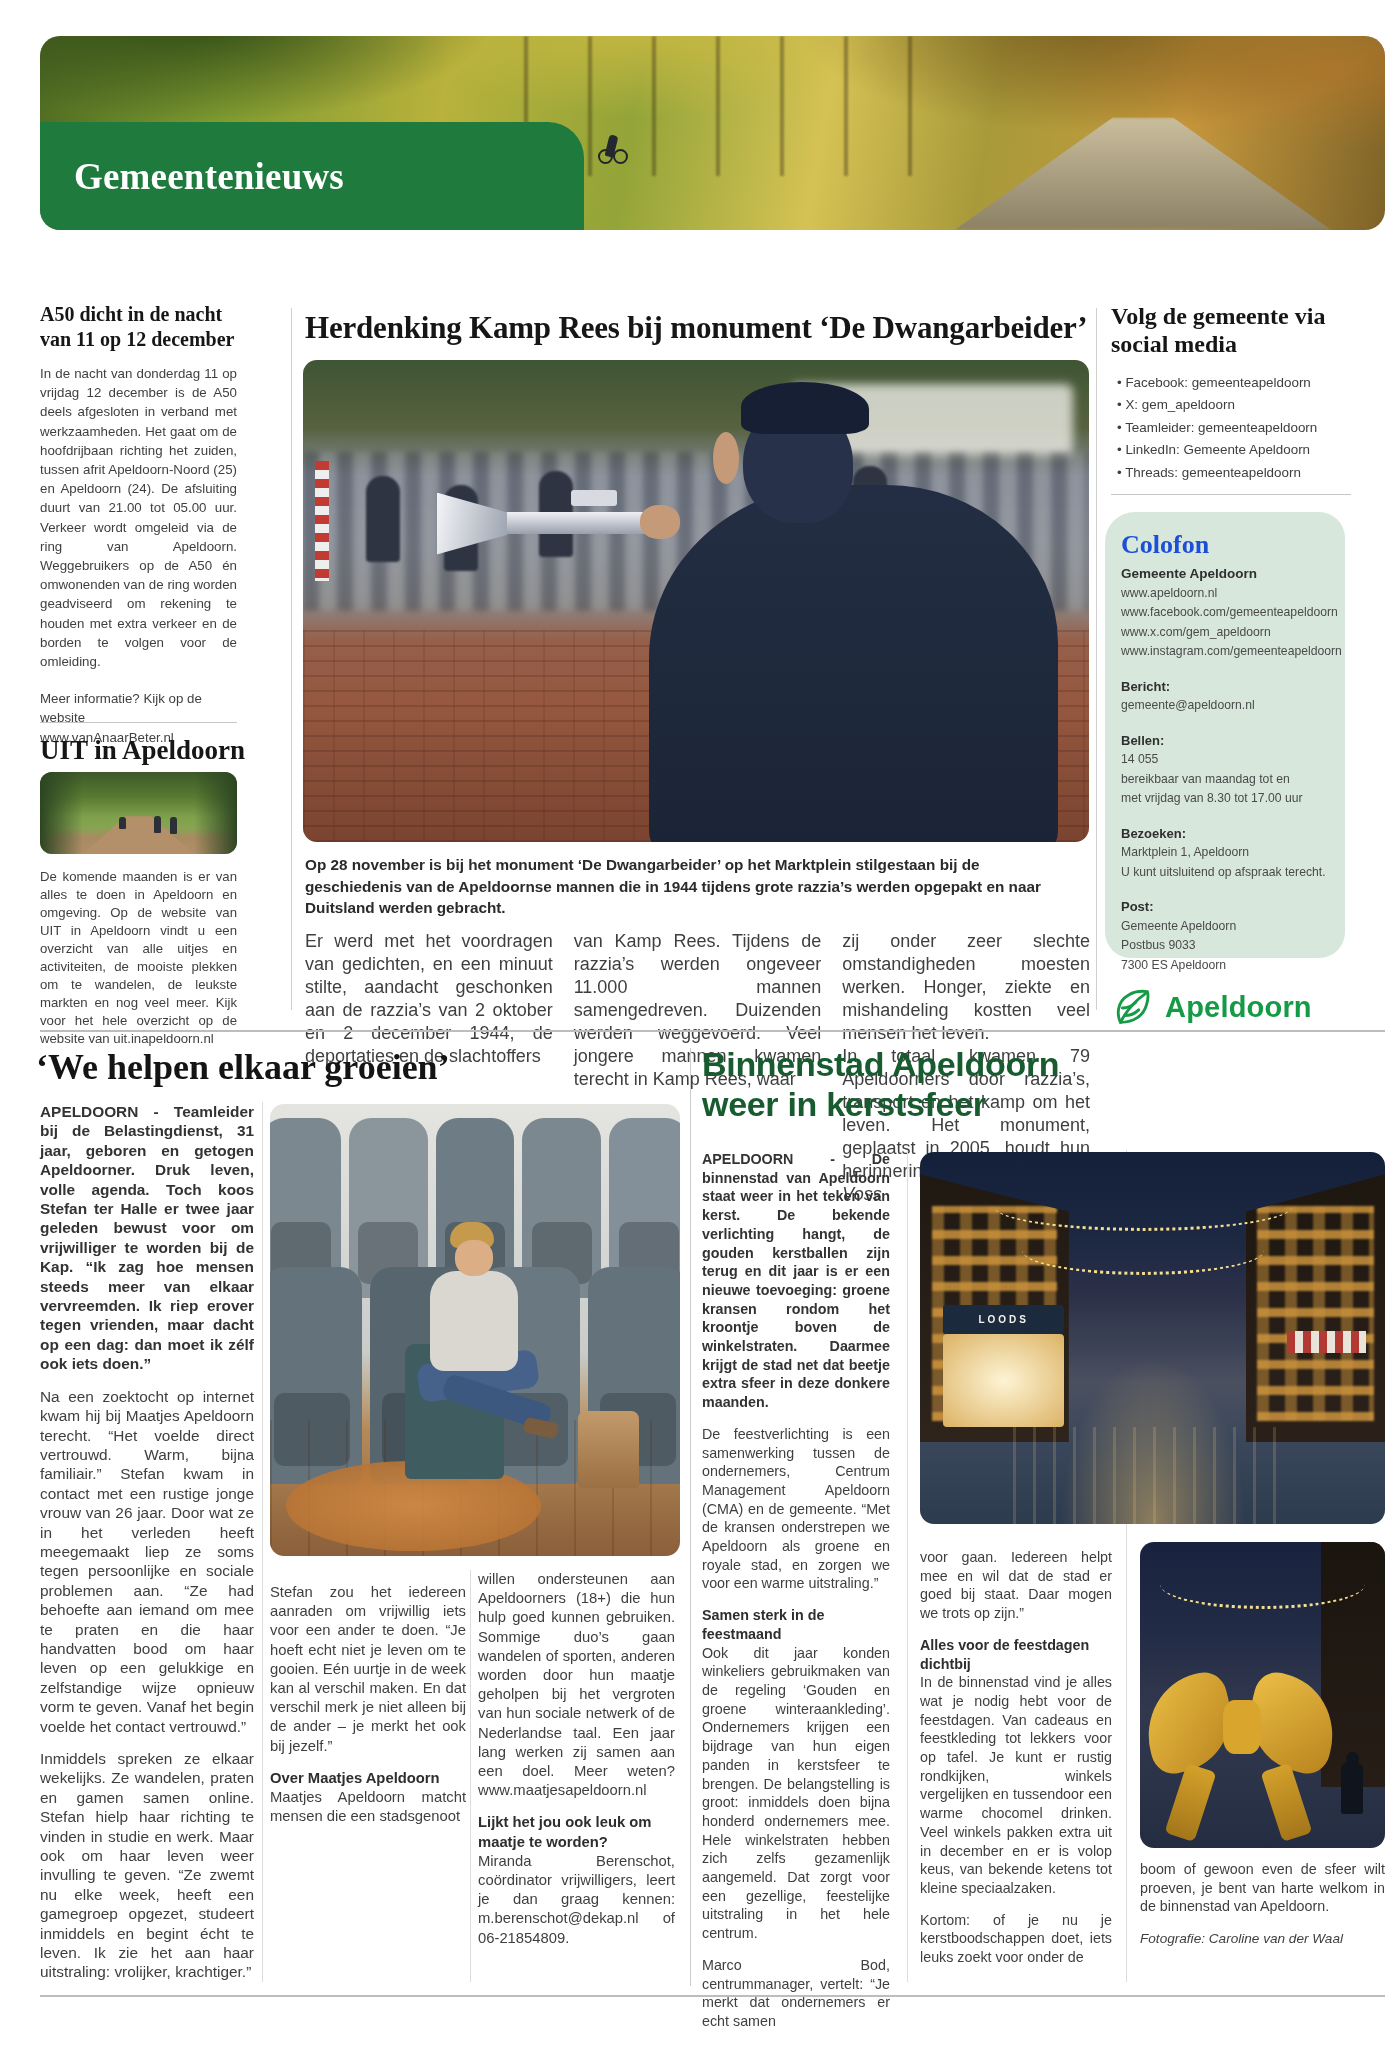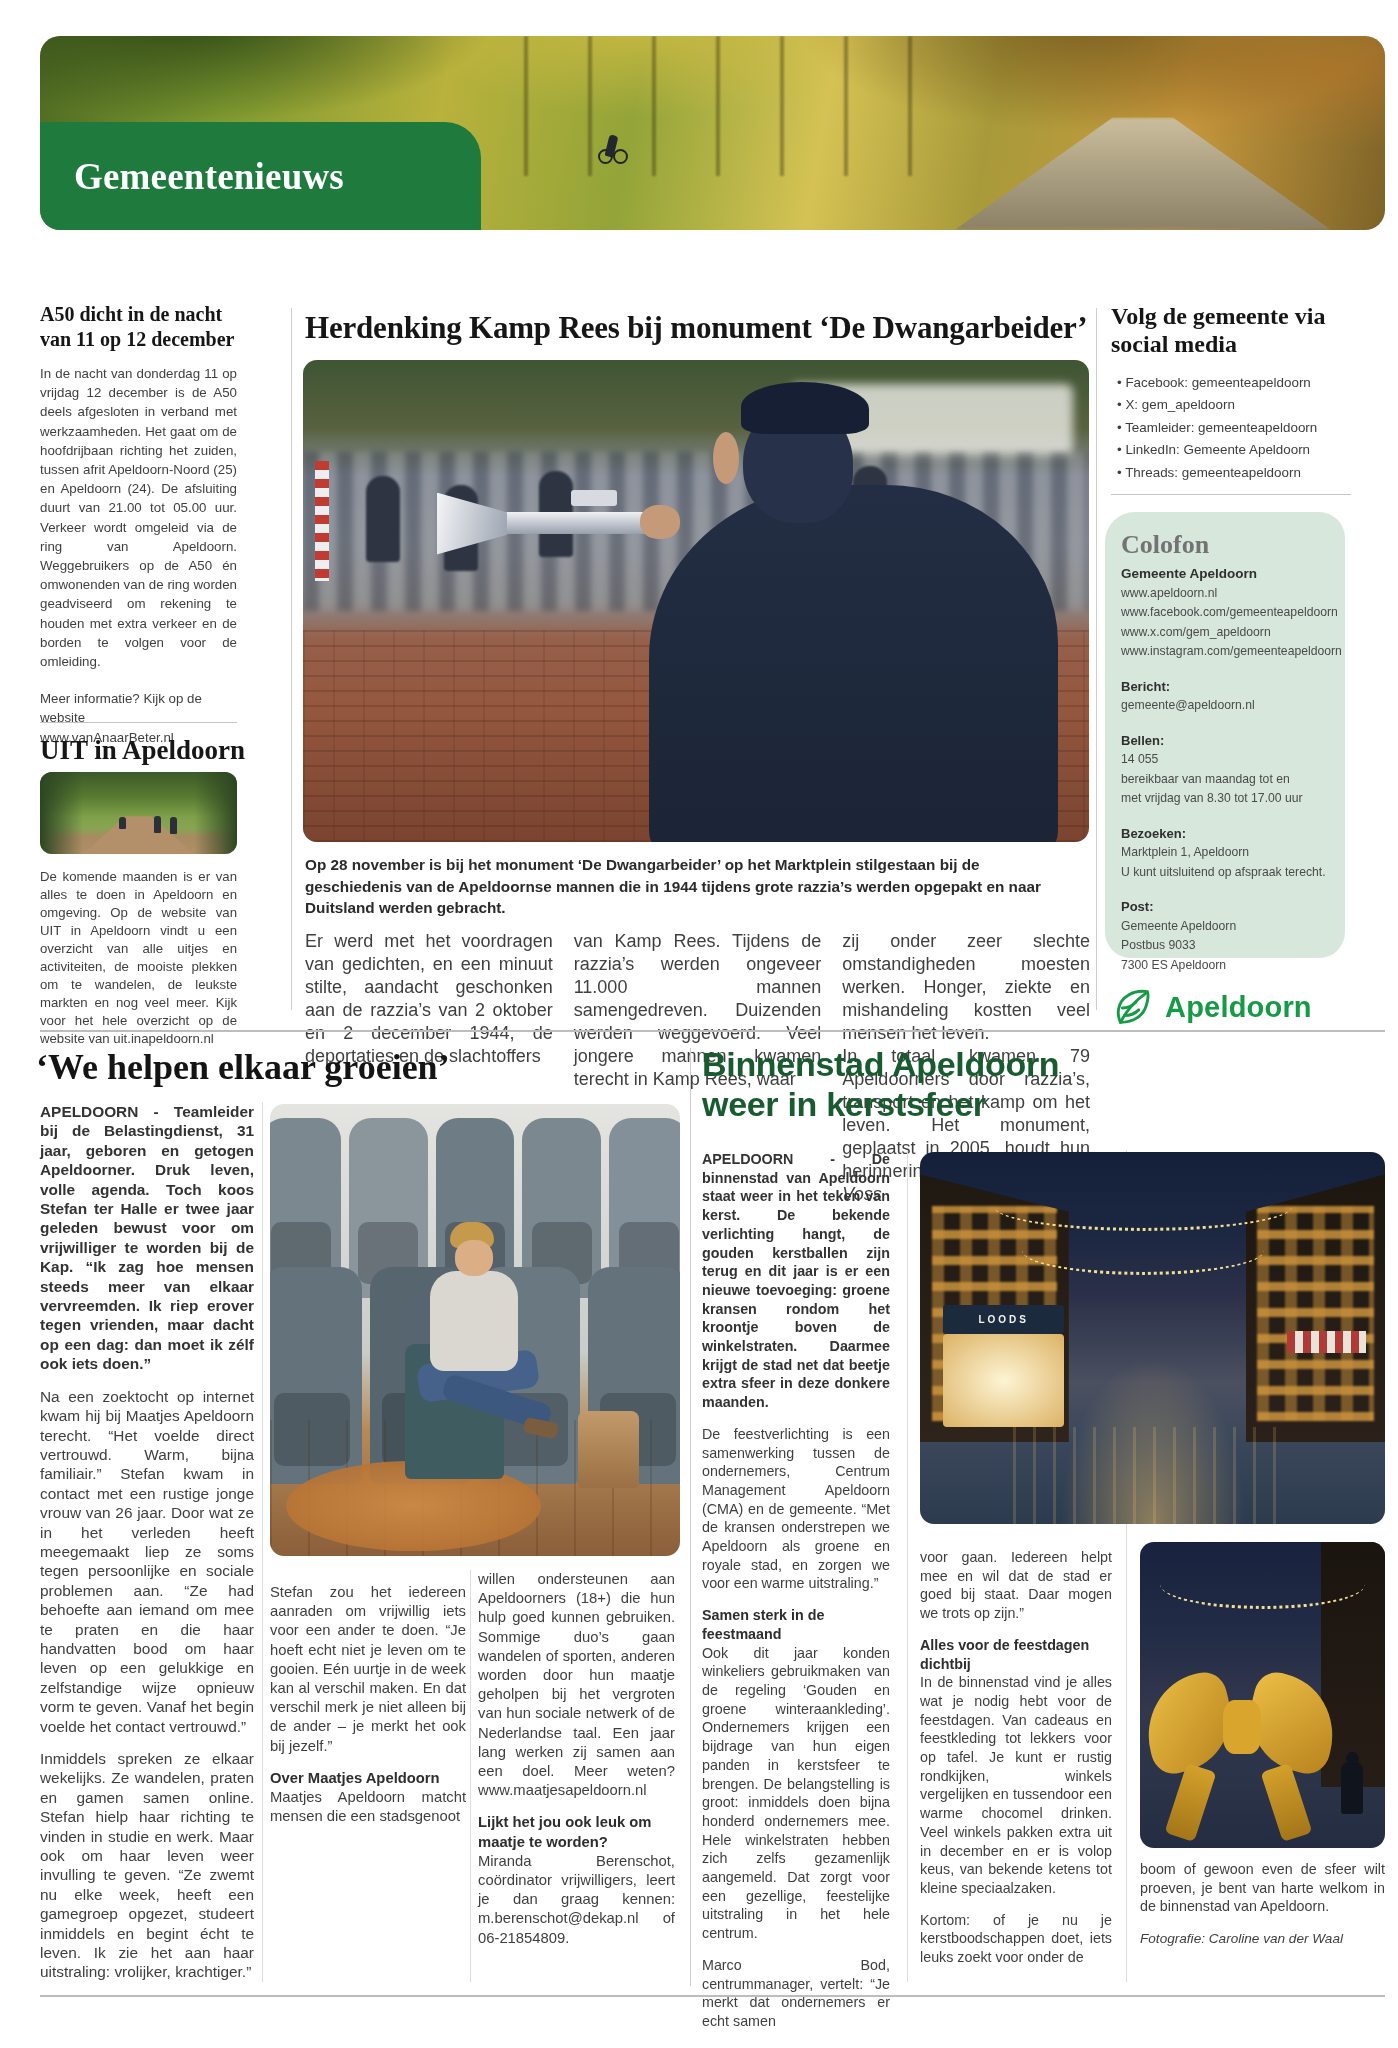--- a/index.html
+++ b/index.html
@@ -22,21 +22,21 @@
     radial-gradient(ellipse 420px 160px at 78% -8%,rgba(110,85,28,.8),transparent 70%),
     radial-gradient(ellipse 500px 120px at 95% 15%,rgba(190,120,40,.55),transparent 70%);}
   .b-trunks{position:absolute;left:36%;top:0;width:30%;height:72%;opacity:.5;filter:blur(1px);
     background:repeating-linear-gradient(90deg,rgba(45,35,15,.75) 0 4px,transparent 4px 64px);}
   .b-path{position:absolute;right:4%;bottom:0;width:28%;height:58%;filter:blur(2px);
     background:linear-gradient(#cabe9d,#8c8166);clip-path:polygon(42% 0,58% 0,100% 100%,0 100%);}
   .b-cyclist{position:absolute;left:41.5%;bottom:34%;width:30px;height:34px;}
   .b-cyclist .wheel{position:absolute;bottom:0;width:11px;height:11px;border:2px solid #20242a;border-radius:50%;}
   .b-cyclist .w1{left:0;} .b-cyclist .w2{right:0;}
   .b-cyclist .rider{position:absolute;left:9px;bottom:7px;width:9px;height:22px;background:#23282f;border-radius:4px 4px 2px 2px;transform:rotate(14deg);}
-  .banner-label{position:absolute;left:0;bottom:0;width:441px;height:108px;background:#1e7a3d;
+  .banner-label{position:absolute;left:0;bottom:0;width:544px;height:108px;background:#1e7a3d;
     border-radius:0 36px 0 20px;display:flex;align-items:center;padding-left:34px;box-sizing:border-box;}
   .banner-label h1{color:#fff;font-size:37px;font-weight:bold;letter-spacing:.2px;}
 
   
   .h-a50{font-size:20px;line-height:25px;color:#161616;font-weight:bold;}
   .h-uit{font-size:27px;color:#161616;font-weight:bold;}
   .h-herd{font-size:31px;color:#161616;font-weight:bold;letter-spacing:-.2px;}
   .h-social{font-size:24px;line-height:28px;color:#161616;font-weight:bold;}
   .h-groei{font-size:36px;color:#141414;font-weight:bold;}
   .h-binnen{font-size:34px;line-height:40px;color:#175b2f;font-weight:bold;letter-spacing:-.3px;}
@@ -54,21 +54,21 @@
   .gap{margin-top:13px;}
   .subhead{font-weight:bold;color:#2e2e2e;margin-top:13px;}
 
   
   .social-list{list-style:none;margin:14px 0 0 0;padding:0 0 0 6px;font-size:13.4px;line-height:22.4px;color:#3e3e3e;}
   .social-list li::before{content:"• ";}
 
   
   .colofon{left:1105px;top:512px;width:240px;height:446px;background:#d8e7db;border-radius:30px 26px 26px 26px;
     padding:18px 16px;box-sizing:border-box;color:#4a4a4a;}
-  .colofon h3{font-size:26px;color:#737373;font-weight:bold;margin-bottom:4px;}
+  .colofon h3{font-size:26px;color:#1d4ed8;font-weight:bold;margin-bottom:4px;}
   .colofon .lab{font-weight:bold;color:#2f2f2f;font-size:13px;margin-top:15px;}
   .colofon .org{font-weight:bold;color:#2f2f2f;font-size:13.5px;}
   .colofon p{font-size:12.2px;line-height:19.5px;}
 
   
   .logo{left:1109px;top:984px;display:flex;align-items:center;gap:10px;}
   .logo svg{stroke:#159a45;fill:none;stroke-width:3;stroke-linecap:round;}
   .logo span{color:#159a45;font-size:29px;font-weight:bold;letter-spacing:.2px;}
 
   

